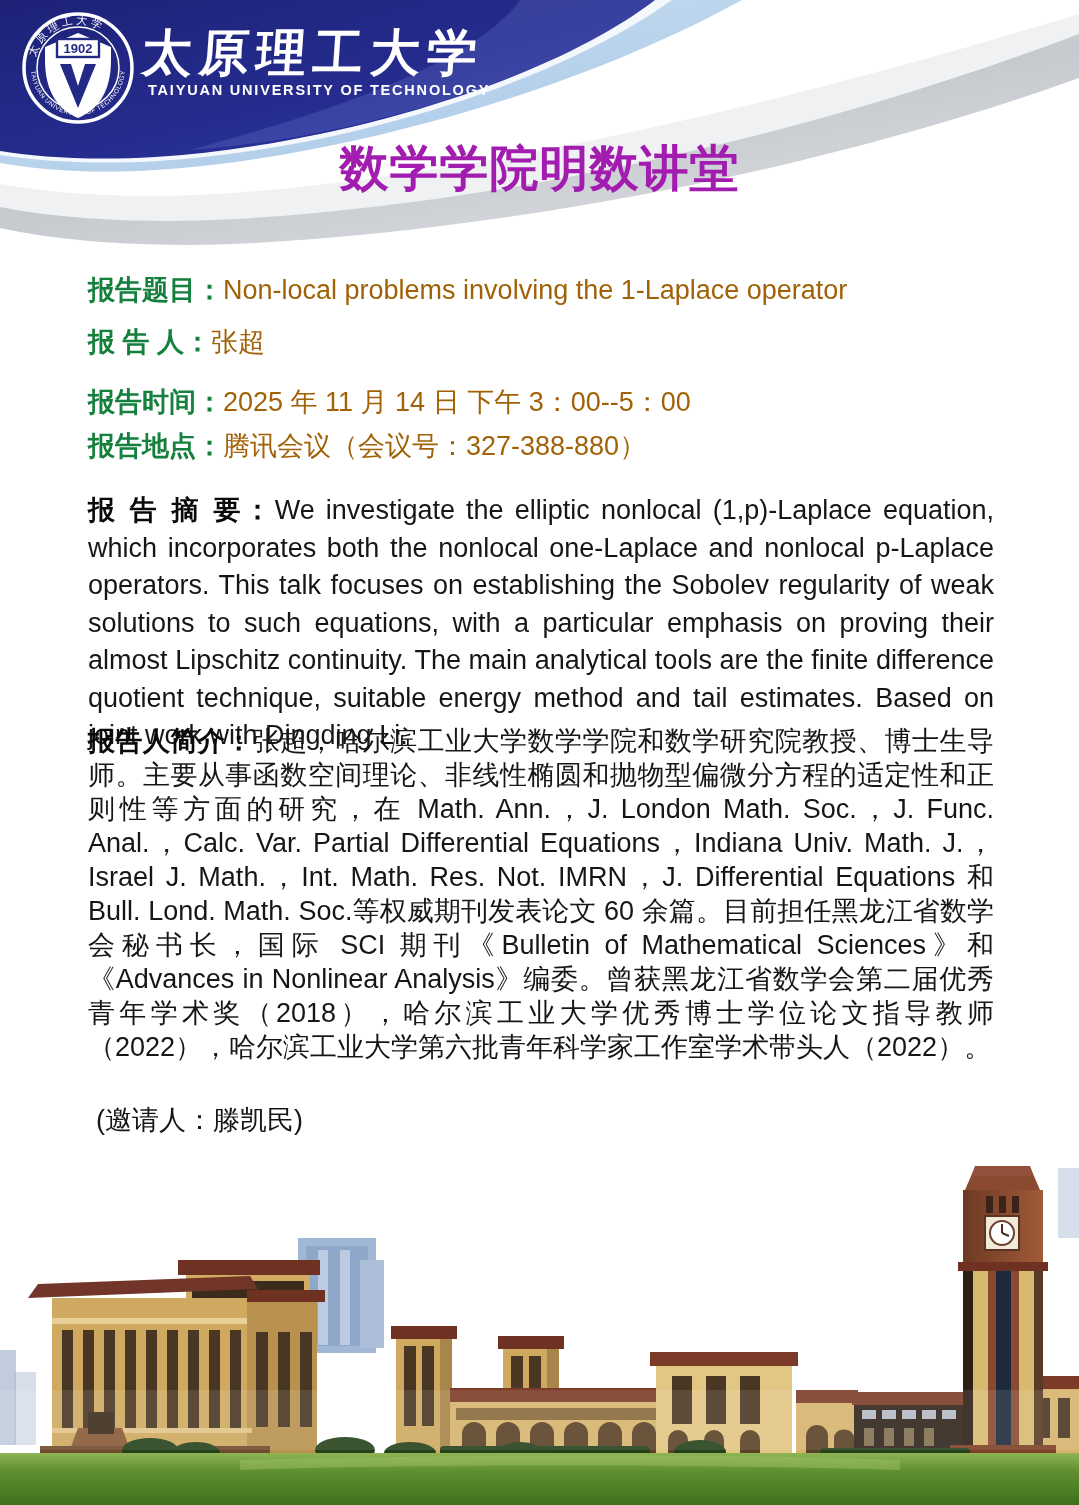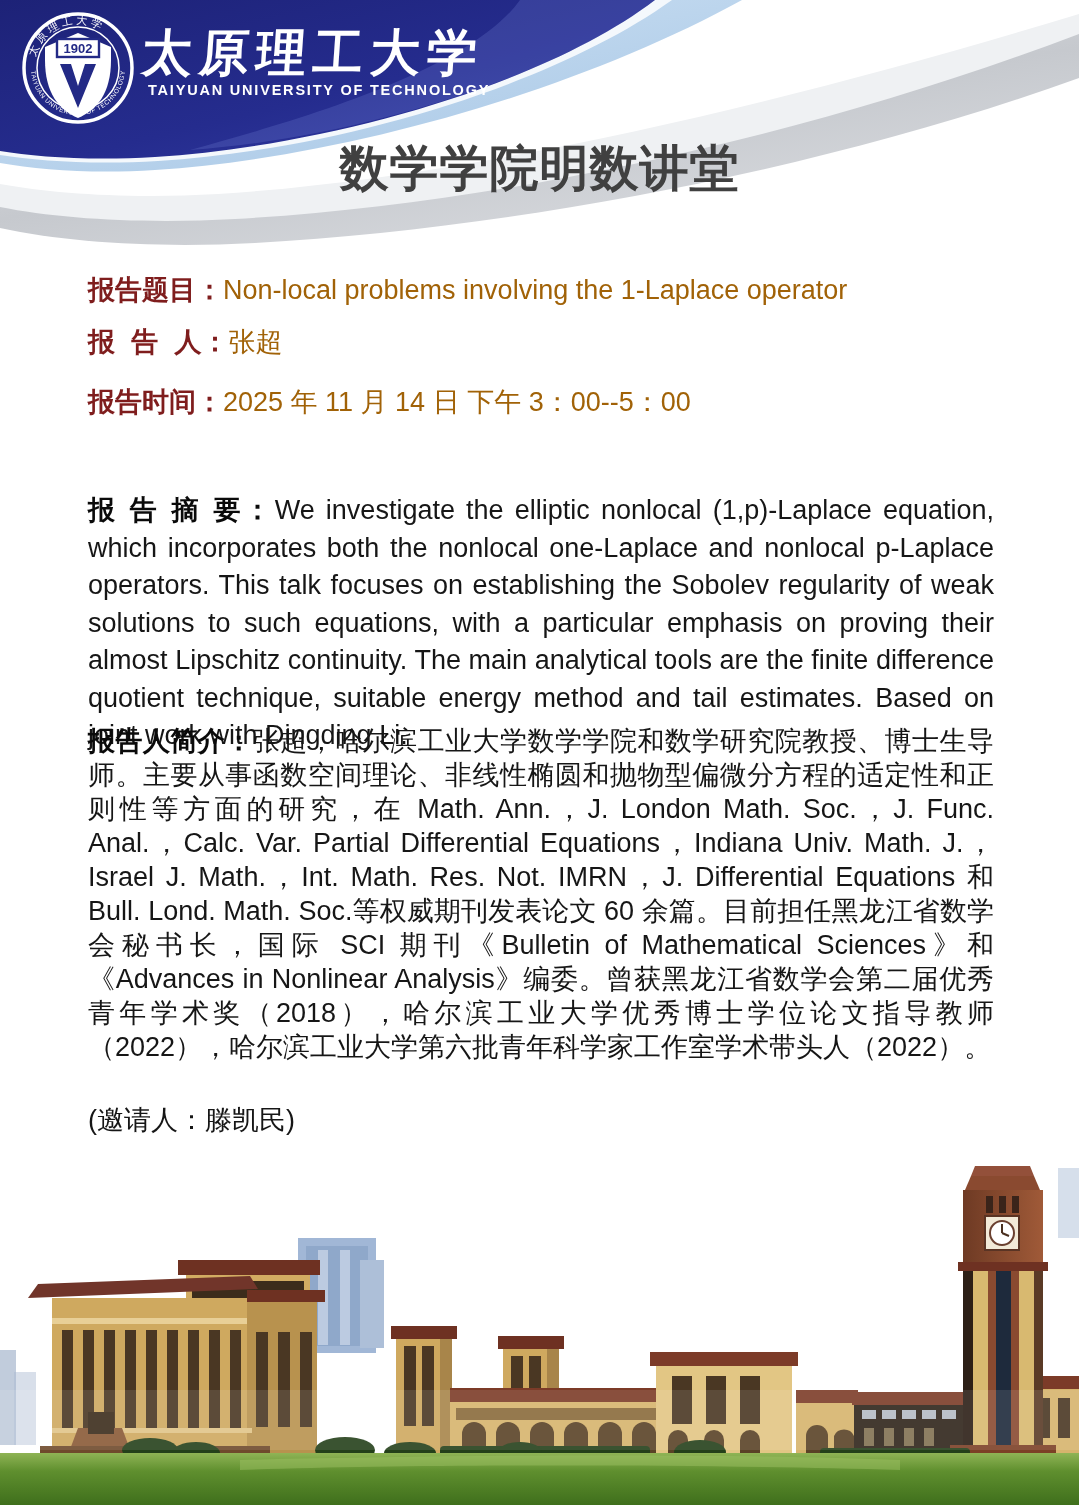--- a/index.html
+++ b/index.html
@@ -5,43 +5,43 @@
   html,body{margin:0;padding:0;background:#888;}
   .page{
     position:relative;width:1079px;height:1505px;margin:0 auto;
     background:#ffffff;overflow:hidden;
     font-family:"Liberation Sans","DejaVu Sans",sans-serif;
     color:#111;
   }
   .hdr{position:absolute;top:0;left:0;width:1079px;height:255px;}
   .poster-title{
     position:absolute;top:136px;left:0;width:1079px;text-align:center;
-    font-size:49px;font-weight:bold;color:#404040;letter-spacing:1px;
+    font-size:49px;font-weight:bold;color:#a21caf;letter-spacing:1px;
   }
   .poster-subtitle{
     position:absolute;top:216px;left:0;width:1079px;text-align:center;
     font-size:33px;color:#141414;letter-spacing:2px;
   }
   .row{
     position:absolute;left:88px;width:910px;font-size:27px;line-height:36px;
     white-space:nowrap;
   }
-  .row .lbl{font-weight:bold;color:#7f1d1d;font-family:Liberation Mono, monospace;}
+  .row .lbl{font-weight:bold;color:#15803d;}
   .row .val{color:#a16207;}
   .row .val.bold{font-weight:normal;}
   .r1{top:272px}.r2{top:324px}.r3{top:384px}.r4{top:428px}
   .para{
     position:absolute;left:88px;width:906px;margin:0;
     font-size:27px;color:#161616;text-align:justify;
   }
   .abstract{top:468px;line-height:37.5px;margin-top:24px;}
   .bio{top:724px;line-height:34px;}
   .para .plbl{font-weight:bold;color:#0a0a0a;}
   .invite{
-    position:absolute;left:88px;top:1102px;font-size:27px;line-height:36px;color:#161616;text-align:right;
+    position:absolute;left:96px;top:1102px;font-size:27px;line-height:36px;color:#161616;text-align:right;
   }
   .campus{position:absolute;left:0;top:1150px;width:1079px;height:355px;}
 </style>
 </head>
 <body>
 
 <div class="page">
 
   <svg class="hdr" viewBox="0 0 1079 255" aria-hidden="true">
     <defs>
@@ -100,20 +100,23 @@
 
   <div class="row r1">
     <span class="lbl">报告题目：</span><span class="val">Non-local problems involving the 1-Laplace operator</span>
   </div>
   <div class="row r2">
     <span class="lbl">报 告 人：</span><span class="val bold">张超</span>
   </div>
   <div class="row r3">
     <span class="lbl">报告时间：</span><span class="val">2025 年 11 月 14 日  下午 3：00--5：00</span>
   </div>
+  <div class="row r4">
+    <span class="lbl">报告地点：</span><span class="val">腾讯会议（会议号：327-388-880）</span>
+  </div>
 
   <p class="para abstract"><span class="plbl">报 告 摘 要：</span><span>We investigate the elliptic nonlocal (1,p)-Laplace equation, which incorporates both the nonlocal one-Laplace and nonlocal p-Laplace operators. This talk focuses on establishing the Sobolev regularity of weak solutions to such equations, with a particular emphasis on proving their almost Lipschitz continuity. The main analytical tools are the finite difference quotient technique, suitable energy method and tail estimates. Based on joint work with Dingding Li.</span></p>
 
   <p class="para bio"><span class="plbl">报告人简介：</span><span>张超，哈尔滨工业大学数学学院和数学研究院教授、博士生导师。主要从事函数空间理论、非线性椭圆和抛物型偏微分方程的适定性和正则性等方面的研究，在 Math. Ann.，J. London Math. Soc.，J. Func. Anal.，Calc. Var. Partial Differential Equations，Indiana Univ. Math. J.，Israel J. Math.，Int. Math. Res. Not. IMRN，J. Differential Equations 和 Bull. Lond. Math. Soc.等权威期刊发表论文 60 余篇。目前担任黑龙江省数学会秘书长，国际 SCI 期刊《Bulletin of Mathematical Sciences》和《Advances in Nonlinear Analysis》编委。曾获黑龙江省数学会第二届优秀青年学术奖（2018），哈尔滨工业大学优秀博士学位论文指导教师（2022），哈尔滨工业大学第六批青年科学家工作室学术带头人（2022）。</span></p>
 
   <div class="invite">(邀请人：滕凯民)</div>
 
   <svg class="campus" viewBox="0 0 1079 355" aria-hidden="true">
     <defs>
       <linearGradient id="lawnG" x1="0" y1="0" x2="0" y2="1">

